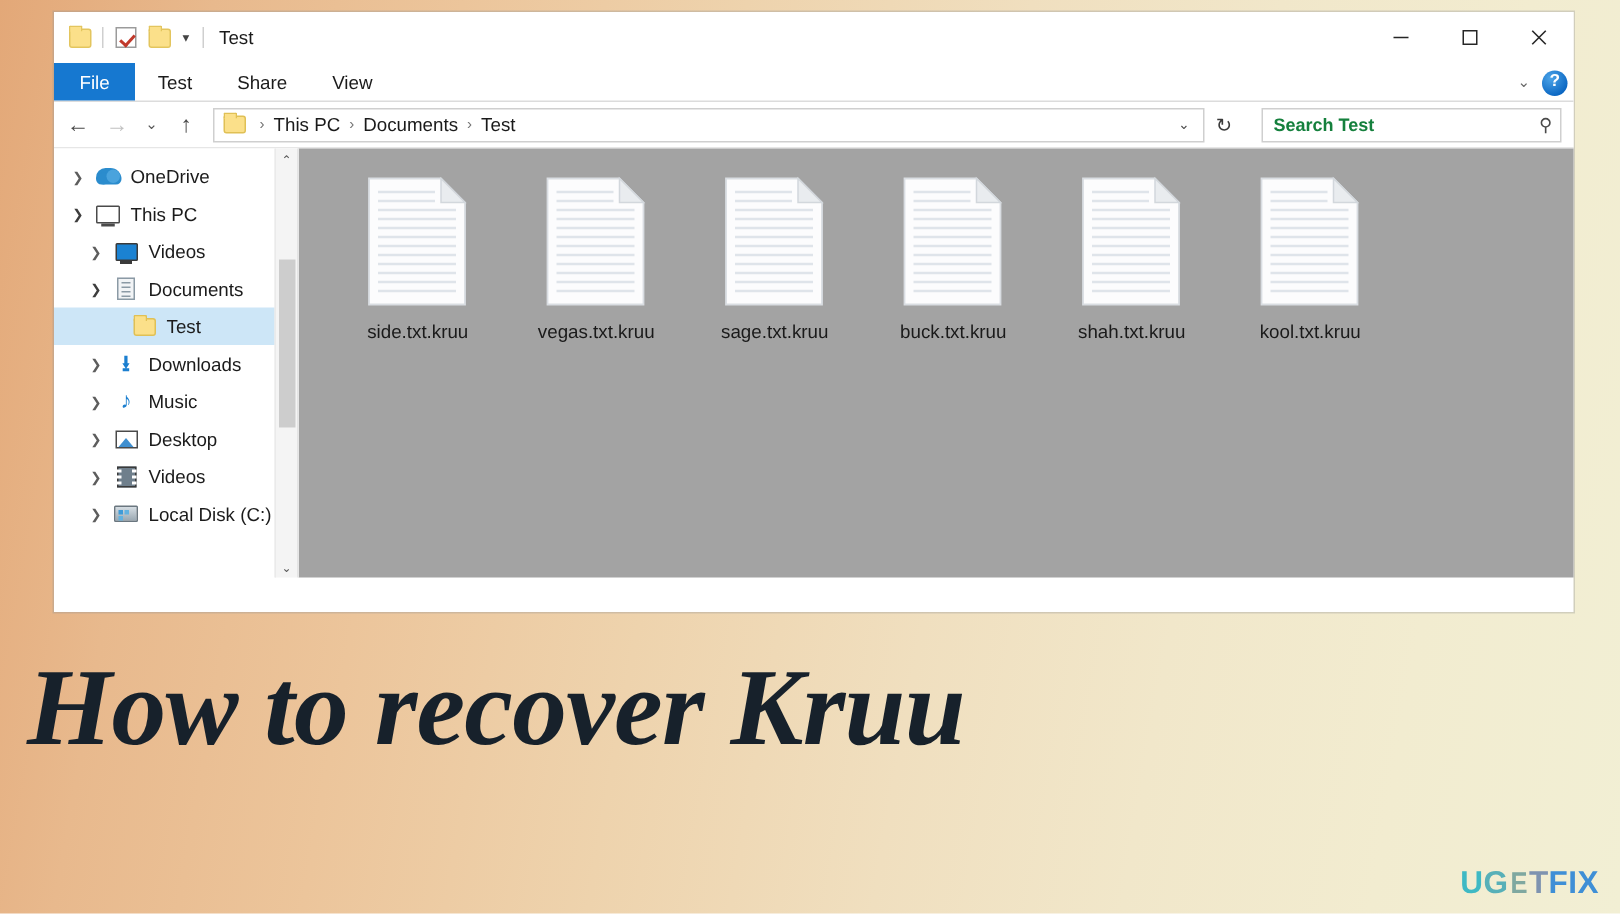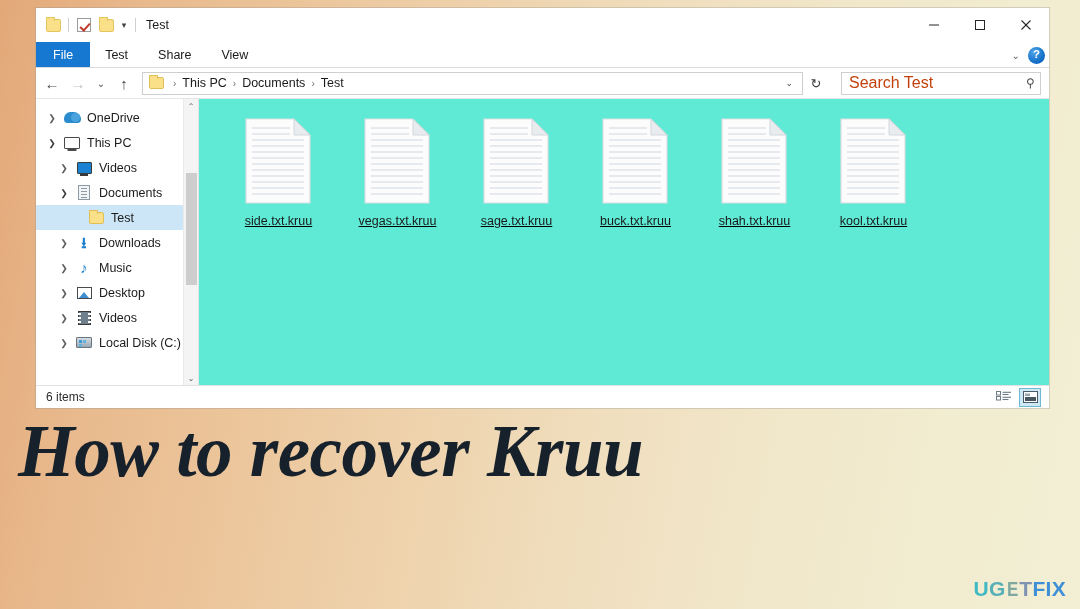--- a/index.html
+++ b/index.html
@@ -190,22 +190,23 @@
     width: 200px;
     height: 23px;
     border: 1px solid #cfcfcf;
     background: #fff;
     display: flex; align-items: center;
     padding: 0 5px 0 7px;
     margin-left: 12px;
   }
   .searchbox .ph {
     flex: 1;
-    font-size: 16px;
-    color: #c2410c;
+    font-size: 12px;
+    color: #15803d;
+    font-weight: bold;
   }
   .search-icon { font-size: 12px; color: #4a4a4a; transform: scaleX(-1); }
 
   
   .wbody {
     display: flex;
     height: 287px;
     border-top: 1px solid #e6e6e6;
   }
   .navpane {
@@ -361,23 +362,22 @@
   }
   .ico-disk::after {
     content:""; position:absolute; left:2px; top:2px;
     width:3px; height:3px; background:#3f9bd8;
     box-shadow: 4px 0 0 #63b2e0, 0 4px 0 #63b2e0;
   }
 
   
   .contentpane {
     flex: 1;
-    background: #5eead4;
+    background: #a3a3a3;
     padding: 16px 0 0 20px;
-    text-decoration: underline;
   }
   .filegrid {
     display: flex;
     gap: 0;
     flex-wrap: wrap;
   }
   .fileitem {
     width: 119px;
     display: flex; flex-direction: column; align-items: center;
     padding-top: 2px;
@@ -425,21 +425,21 @@
     top: 404px;
     width: 1040px;
     font-family: "Liberation Serif", "DejaVu Serif", serif;
     font-weight: bold;
     font-style: italic;
     font-size: 73px;
     line-height: 1.32;
     color: #17212b;
     letter-spacing: -0.5px;
   }
-  #caption .cline { display: block; white-space: nowrap; }
+  #caption .cline { display: block; white-space: nowrap; margin-top: 20px; }
 
   
   #brand-logo {
     position: absolute;
     right: 14px;
     bottom: 8px;
     font-size: 21px;
     font-weight: bold;
     letter-spacing: 0.3px;
     font-family: "Liberation Sans", sans-serif;
@@ -773,42 +773,20 @@
               </g>
             </svg>
           </div>
           <div class="filelabel">kool.txt.kruu</div>
         </div>
 
       </div>
     </div>
   </div>
 
-  <div class="statusbar">
-    <span class="statustext">6 items</span>
-    <div class="viewbtns">
-      <div class="vbtn">
-        <svg width="16" height="13" viewBox="0 0 16 13">
-          <rect x="0.5" y="0.5" width="4" height="3.5" fill="none" stroke="#6d7b86" stroke-width="1"></rect>
-          <rect x="0.5" y="5.5" width="4" height="3.5" fill="none" stroke="#6d7b86" stroke-width="1"></rect>
-          <line x1="6.5" y1="1.3" x2="15" y2="1.3" stroke="#6d7b86" stroke-width="1.1"></line>
-          <line x1="6.5" y1="3.5" x2="12.5" y2="3.5" stroke="#6d7b86" stroke-width="1.1"></line>
-          <line x1="6.5" y1="6.3" x2="15" y2="6.3" stroke="#6d7b86" stroke-width="1.1"></line>
-          <line x1="6.5" y1="8.5" x2="12.5" y2="8.5" stroke="#6d7b86" stroke-width="1.1"></line>
-        </svg>
-      </div>
-      <div class="vbtn active">
-        <svg width="15" height="12" viewBox="0 0 15 12">
-          <rect x="0.5" y="0.5" width="14" height="11" fill="#ffffff" stroke="#4a5a66" stroke-width="1"></rect>
-          <rect x="2" y="6" width="11" height="4" fill="#47565f"></rect>
-          <rect x="2" y="2.5" width="5" height="2.5" fill="#9aa8b2"></rect>
-        </svg>
-      </div>
-    </div>
-  </div>
 
 </div>
 
 <div id="caption">
   <span class="cline">How to recover Kruu</span>
 </div>
 
 <div id="brand-logo">
   <span class="lg-u">U</span>
   <span class="lg-g">G</span>

